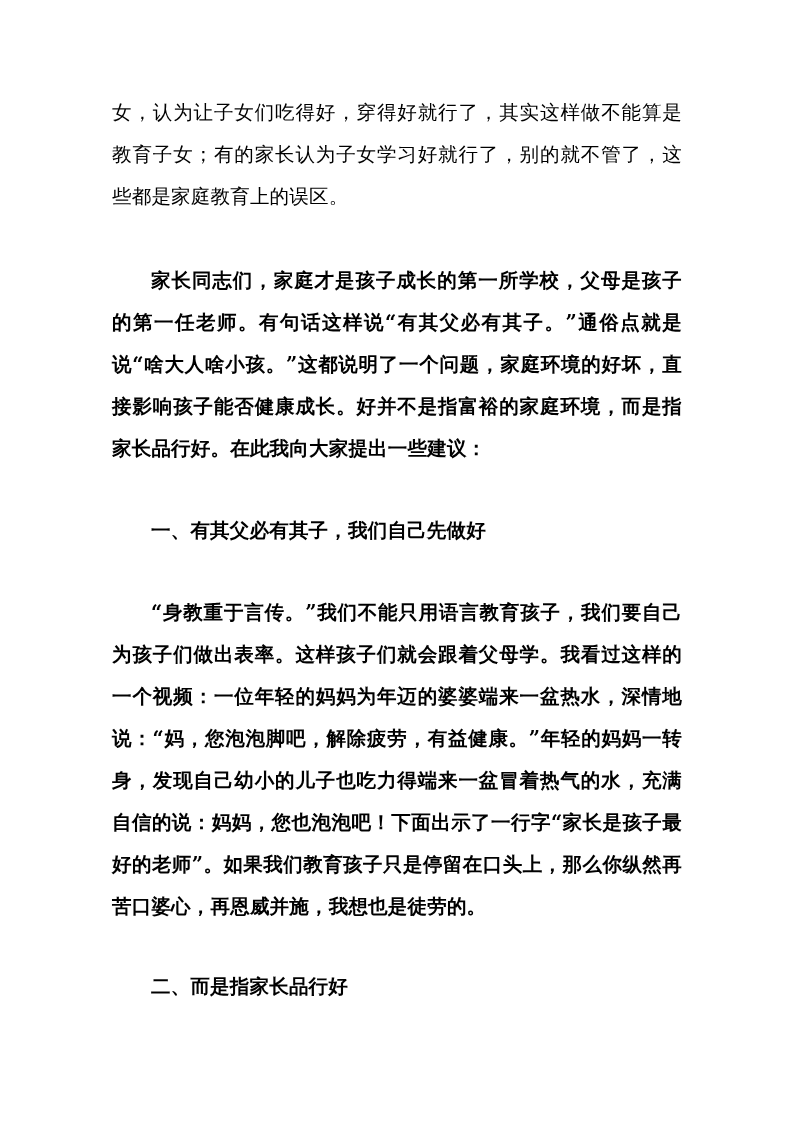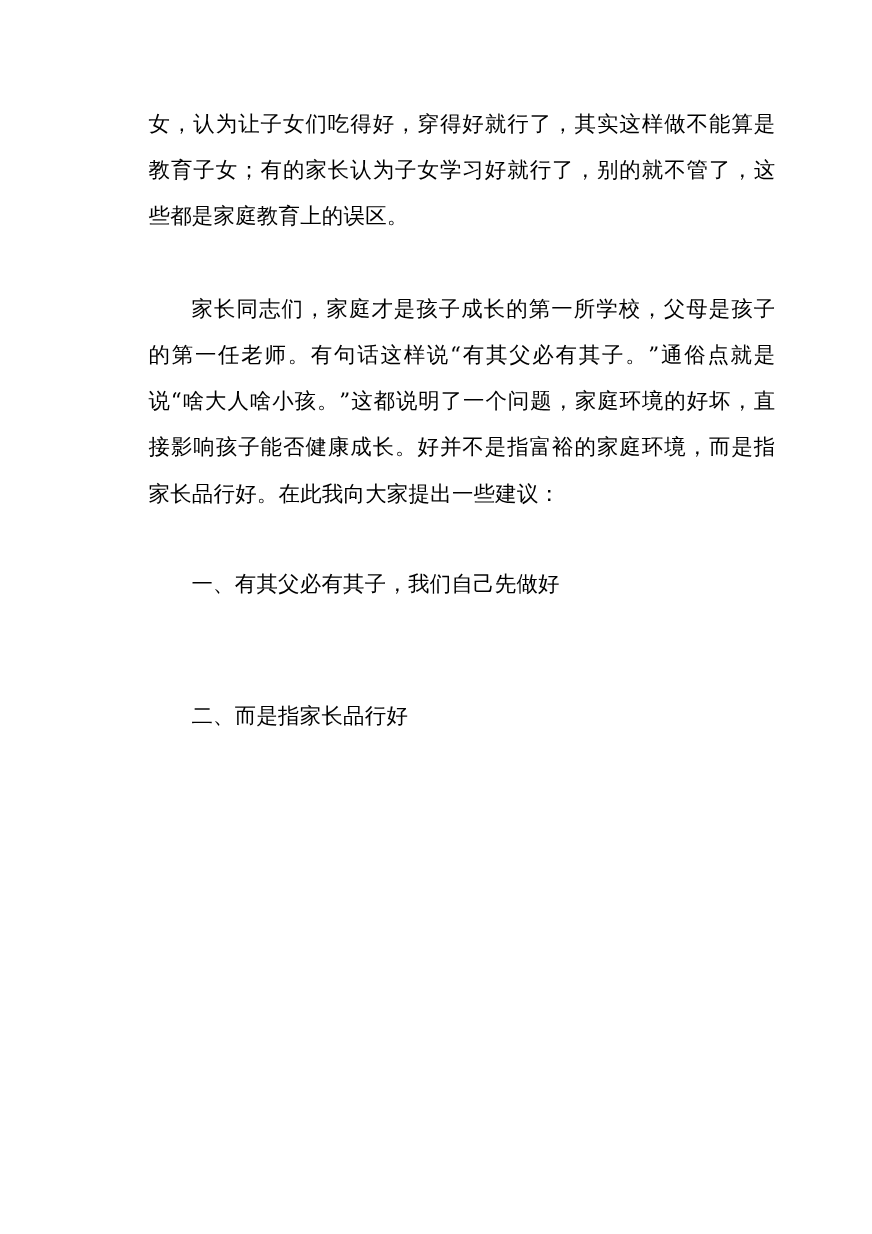--- a/index.html
+++ b/index.html
@@ -16,33 +16,33 @@
   .page {
     position: relative;
     width: 793px;
     height: 1122px;
     background: #ffffff;
     box-sizing: border-box;
     padding: 92px 112px 60px 112px;
   }
   .doc-body {
     width: 570px;
-    margin-left: 23px;
   }
   p.para {
     margin: 0;
     font-size: 19.5px;
     line-height: 42px;
     text-align: justify;
     text-justify: inter-ideograph;
     letter-spacing: 0.2px;
     word-break: break-all;
   }
   p.para.indent {
     text-indent: 2em;
+    font-weight: bold;
   }
   .spacer-lg {
     height: 42px;
   }
   .spacer-md {
     height: 40px;
   }
   .spacer-sm {
     height: 38px;
   }
@@ -58,19 +58,20 @@
     <div class="spacer-lg"></div>
 
     <p class="para indent">家长同志们，家庭才是孩子成长的第一所学校，父母是孩子的第一任老师。有句话这样说“有其父必有其子。”通俗点就是说“啥大人啥小孩。”这都说明了一个问题，家庭环境的好坏，直接影响孩子能否健康成长。好并不是指富裕的家庭环境，而是指家长品行好。在此我向大家提出一些建议：</p>
 
     <div class="spacer-md"></div>
 
     <p class="para indent">一、有其父必有其子，我们自己先做好</p>
 
     <div class="spacer-md"></div>
 
+    <p class="para indent">“身教重于言传。”我们不能只用语言教育孩子，我们要自己为孩子们做出表率。这样孩子们就会跟着父母学。我看过这样的一个视频：一位年轻的妈妈为年迈的婆婆端来一盆热水，深情地说：“妈，您泡泡脚吧，解除疲劳，有益健康。”年轻的妈妈一转身，发现自己幼小的儿子也吃力得端来一盆冒着热气的水，充满自信的说：妈妈，您也泡泡吧！下面出示了一行字“家长是孩子最好的老师”。如果我们教育孩子只是停留在口头上，那么你纵然再苦口婆心，再恩威并施，我想也是徒劳的。</p>
 
     <div class="spacer-sm"></div>
 
     <p class="para indent">二、而是指家长品行好</p>
 
   </div>
 </div>
 
 </body></html>

